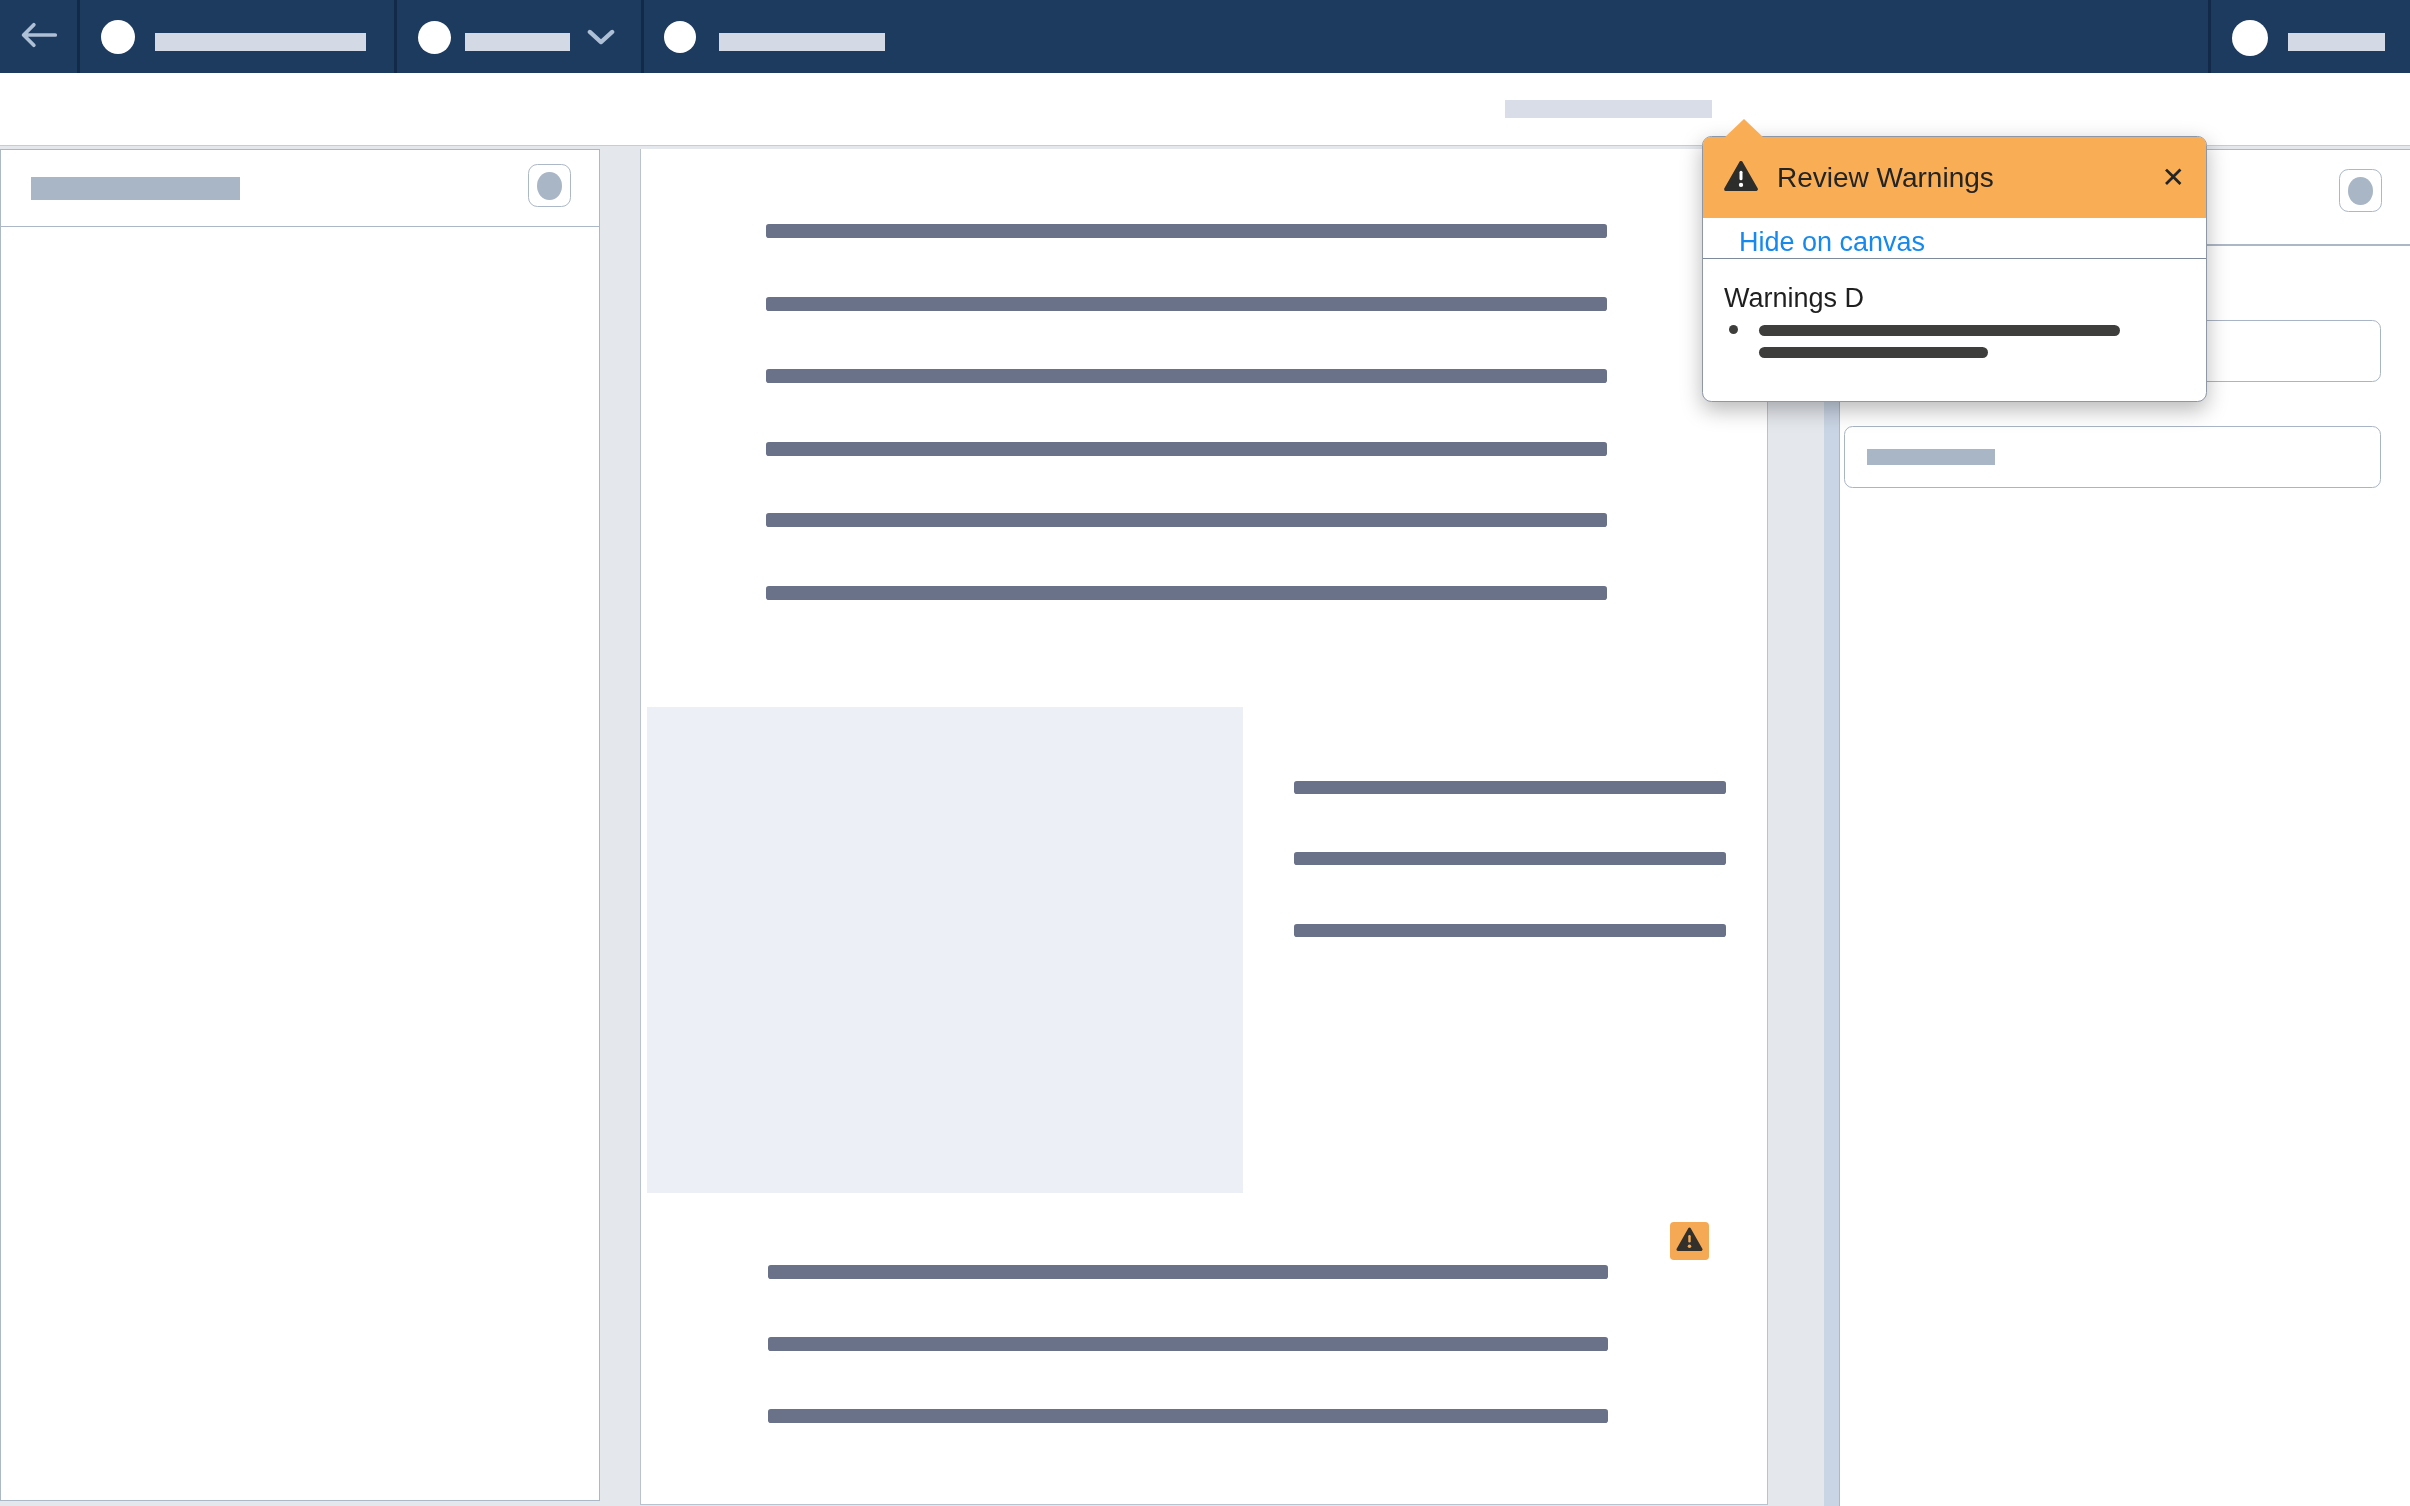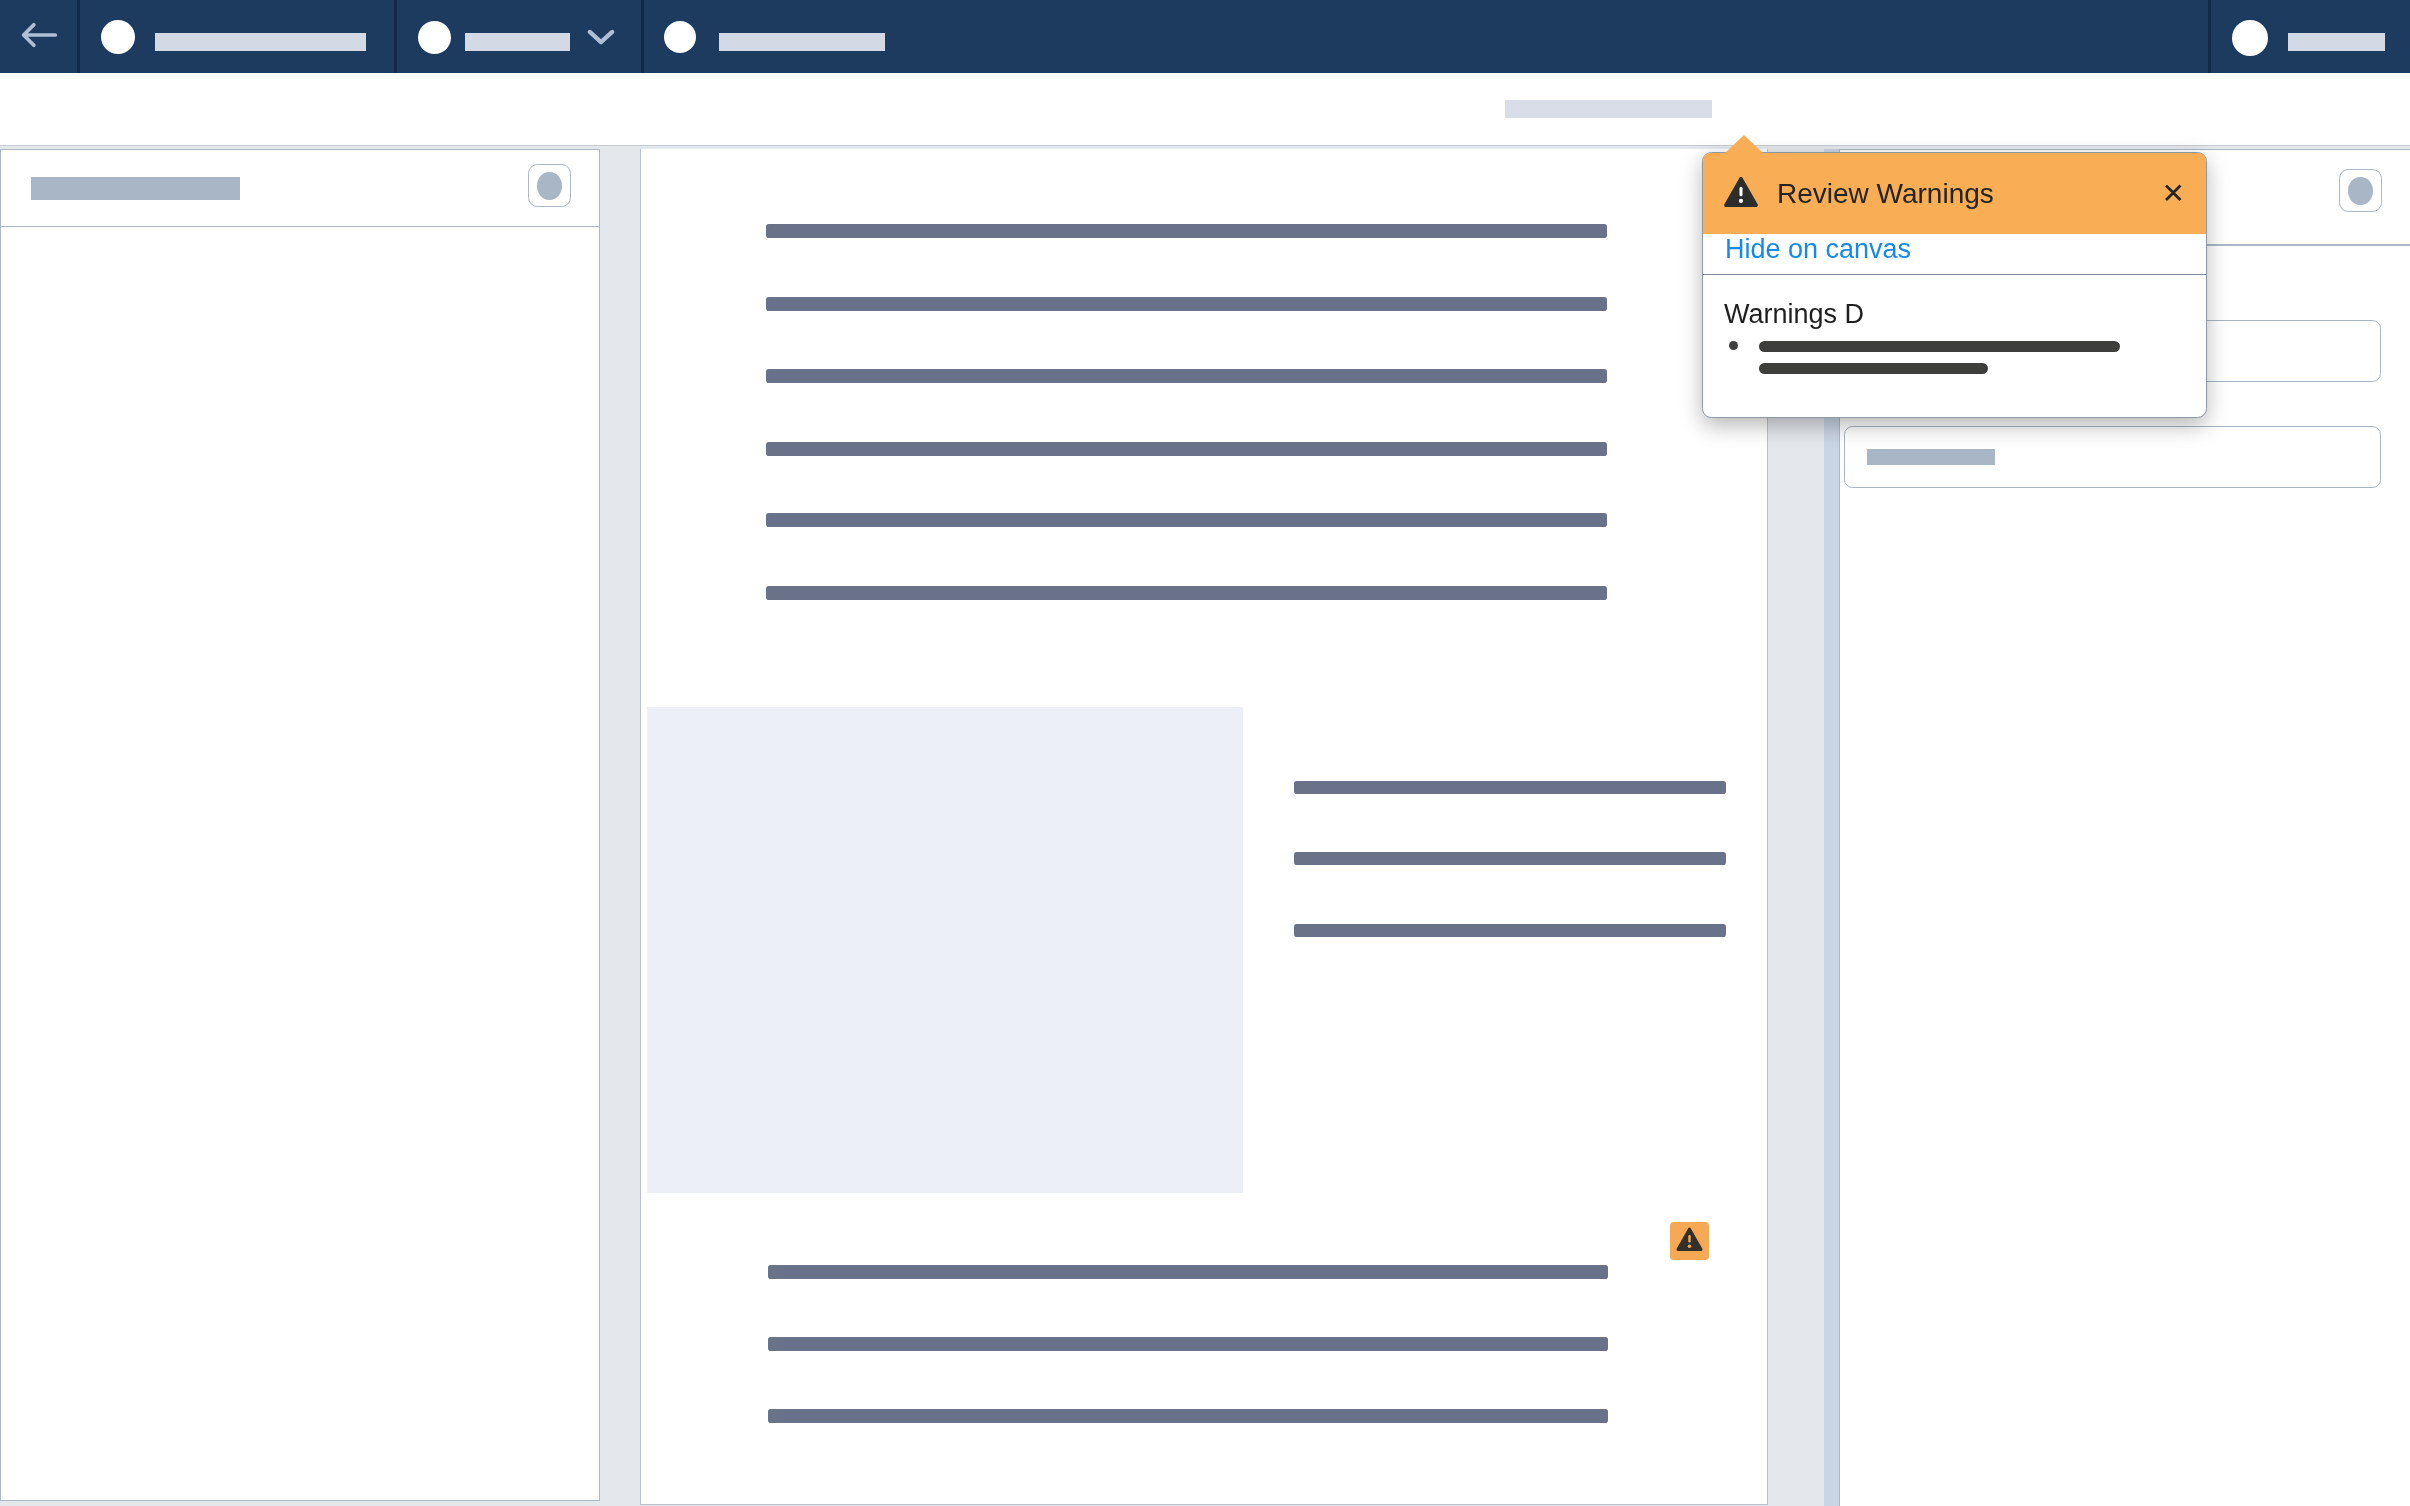--- a/index.html
+++ b/index.html
@@ -54,31 +54,31 @@
 
   
   .canvas{left:640px;top:149px;width:1128px;height:1356px;background:#FFFFFF;
           border-left:1.9px solid #B9C3D0;border-right:1.9px solid #B9C3D0;border-bottom:1.9px solid #B9C3D0;box-sizing:border-box;}
   .wf-line{height:14px;border-radius:2.8px;background:#6A7289;}
   .img-placeholder{left:5.6px;top:558px;width:596px;height:486px;background:#ECEFF6;}
   .canvas-badge{left:1029px;top:1073px;width:39px;height:38px;background:#F5A954;border-radius:3.8px;
                 display:flex;align-items:center;justify-content:center;cursor:pointer;border:none;padding:0;}
 
   
-  .popover{left:1702px;top:152px;width:505px;height:266px;background:#fff;border:1.9px solid #8D97A6;border-radius:9.4px;
+  .popover{left:1702px;top:136px;width:505px;height:266px;background:#fff;border:1.9px solid #8D97A6;border-radius:9.4px;
            box-sizing:border-box;box-shadow:0 7.5px 21px rgba(0,0,0,.28);z-index:50;}
   .popover-nub{left:21px;top:-18px;width:0;height:0;border-left:20px solid transparent;border-right:20px solid transparent;
                border-bottom:19px solid #F9AE55;}
   .popover-header{left:0;top:0;width:100%;height:81px;background:#F9AE55;border-radius:7.5px 7.5px 0 0;box-sizing:border-box;
                   display:flex;align-items:center;padding:0 21px;}
   .popover-title{font-size:28px;color:#242424;margin-left:19px;}
   .popover-close{margin-left:auto;background:none;border:none;font-size:28px;color:#242424;cursor:pointer;
                  font-family:"Liberation Sans",sans-serif;line-height:1;padding:0;}
   .popover-linkrow{left:0;top:81px;width:100%;height:41px;border-bottom:1.9px solid #7E8A9C;box-sizing:border-box;
-                   display:flex;align-items:flex-start;padding-left:22px;}
+                   display:flex;align-items:flex-end;padding-left:36px;}
   .hide-link{font-size:27px;color:#1589EE;text-decoration:none;cursor:pointer;}
   .component-title{left:21px;top:146px;font-size:27px;color:#1F1F1F;}
   .bullet-dot{left:26px;top:188px;width:9.4px;height:9.4px;border-radius:50%;background:#3E3E3C;}
   .dark-bar{background:#3E3E3C;height:11.3px;border-radius:5.6px;left:56px;}
 </style>
 </head>
 <body>
 
 <div class="abs topnav">
   <div class="abs back-btn">

